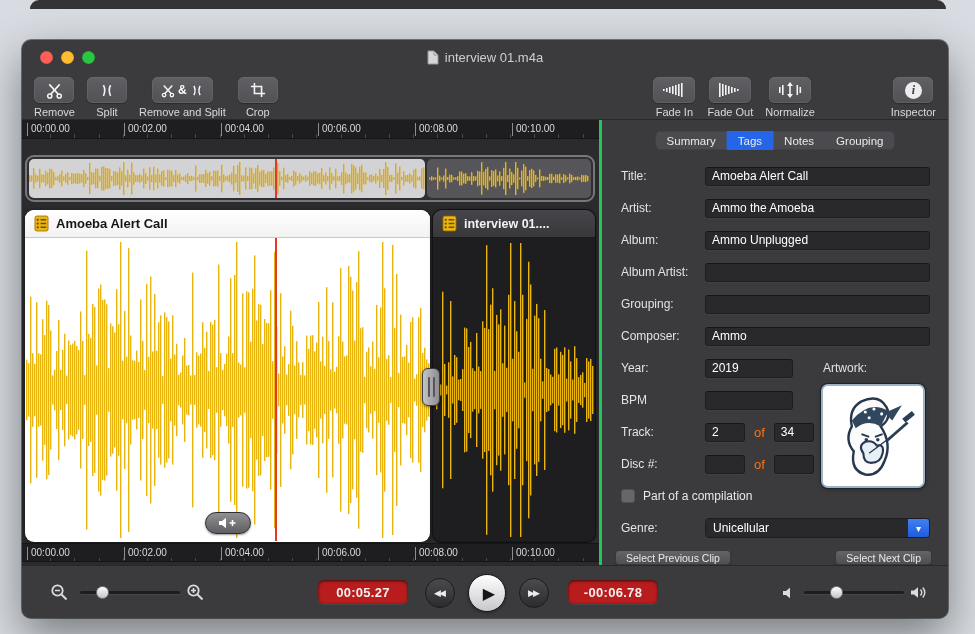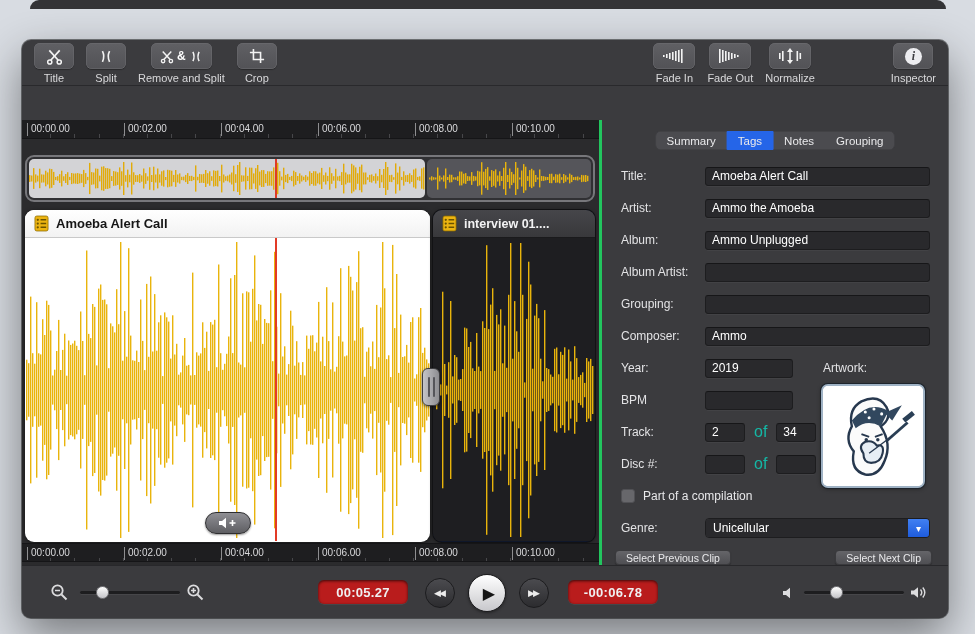--- a/index.html
+++ b/index.html
@@ -116,21 +116,21 @@
   .tab { padding:0 11px; font-size:11.5px; color:#eaeaec; display:flex; align-items:center; white-space:nowrap; }
   .tab.active { background:#2565e8; border-radius:1px; }
 
   .form { position:absolute; top:40px; left:19px; right:18px; }
   .frow { height:32px; display:flex; align-items:center; }
   .flabel { width:84px; font-size:12px; color:#e3e3e5; flex-shrink:0; }
   .ffield { height:19px; background:#29292c; border:1px solid #1d1d1f; border-top-color:#161618;
     border-radius:3px; color:#fff; font-size:12px; display:flex; align-items:center; padding:0 6px;
     box-shadow:0 0.5px 0 rgba(255,255,255,.08); overflow:hidden; white-space:nowrap; }
   .ffield.wide { flex:1; } .ffield.narrow { width:88px; } .ffield.tiny { width:40px; }
-  .of { margin:0 9px; font-size:16px; color:#14b8a6; }
+  .of { margin:0 9px; font-size:13px; color:#f97316; }
   .chk { width:14px; height:14px; border-radius:3px; background:#67676b; border:1px solid #515155; margin-right:8px; }
   .chk-label { font-size:12px; color:#e8e8ea; }
   .genre-wrap { flex:1; height:20px; display:flex; border-radius:4px; overflow:hidden; border:1px solid #1d1d1f; }
   .genre-val { flex:1; background:#29292c; color:#fff; font-size:12px; display:flex; align-items:center; padding:0 7px; }
   .genre-btn { width:21px; background:linear-gradient(#4180f2,#1e5cdd); color:#fff; display:flex;
     align-items:center; justify-content:center; font-size:10px; }
   .artwork-label { position:absolute; top:241px; left:221px; font-size:12px; color:#e3e3e5; }
   .artwork-box { position:absolute; top:264px; left:219px; width:104px; height:104px; background:#fff;
     border-radius:7px; border:2px solid #9fb2c4; box-shadow:0 0 0 1px #1d242c, 0 1px 4px rgba(0,0,0,.4);
     overflow:hidden; }
@@ -140,36 +140,50 @@
     border:1px solid #3a3a3d; border-radius:4px; color:#eaeaec; font-size:10.5px; display:flex;
     align-items:center; box-shadow:0 1px 1px rgba(0,0,0,.3); white-space:nowrap; }
 </style>
 </head>
 <body>
 
 <div class="bg-window-top"></div>
 
 <div class="window">
 
+  <div class="titlebar">
+    <div class="traffic">
+      <span class="light red"></span>
+      <span class="light yellow"></span>
+      <span class="light green"></span>
+    </div>
+    <div class="title">
+      <svg width="12" height="15" viewBox="0 0 12 15">
+        <path d="M1 1h6l4 4v9H1z" fill="#d6d6d8" stroke="#98989b"></path>
+        <path d="M7 1v4h4" fill="none" stroke="#98989b"></path>
+      </svg>
+      <span>interview 01.m4a</span>
+    </div>
+  </div>
 
   <div class="toolbar">
     <div class="tb-item">
       <div class="tb-btn">
         <svg width="17" height="17" viewBox="0 0 18 18">
           <g stroke="#f3f3f3" stroke-width="1.8" fill="none">
               <path d="M3.5 2.5 L13 13"></path>
               <path d="M14.5 2.5 L5 13"></path>
             </g>
           <g fill="none" stroke="#f3f3f3" stroke-width="1.6">
               <circle cx="4" cy="14.8" r="2.2"></circle>
               <circle cx="14" cy="14.8" r="2.2"></circle>
             </g>
         </svg>
       </div>
-      <span class="tb-label">Title</span>
+      <span class="tb-label">Remove</span>
     </div>
     <div class="tb-item">
       <div class="tb-btn">
         <svg width="16" height="15" viewBox="0 0 18 14">
           <g stroke="#f3f3f3" stroke-width="1.8" fill="none">
               <path d="M5 1 Q8 7 5 13"></path>
               <path d="M13 1 Q10 7 13 13"></path>
             </g>
         </svg>
       </div>

